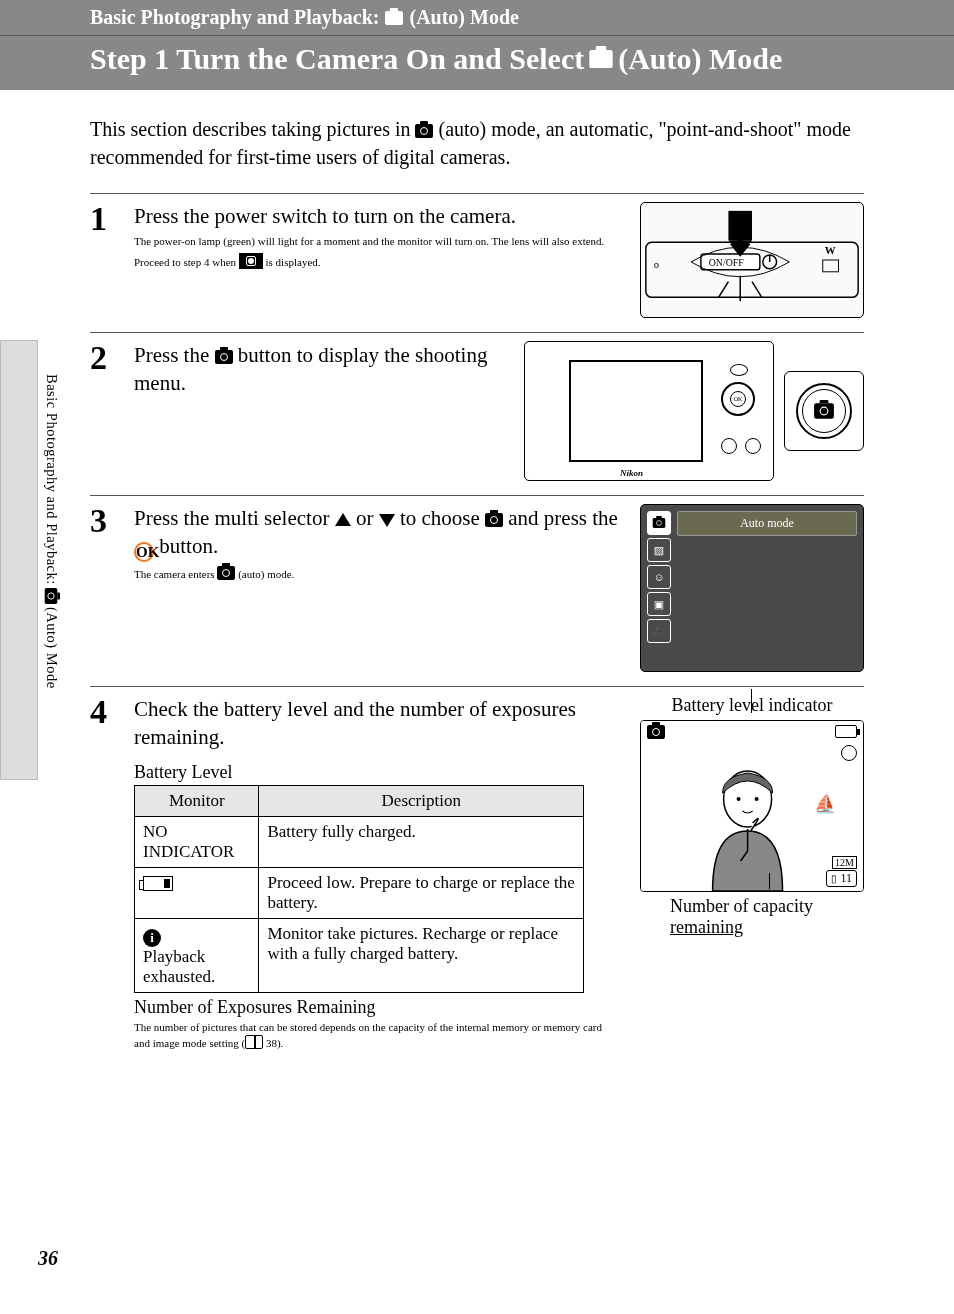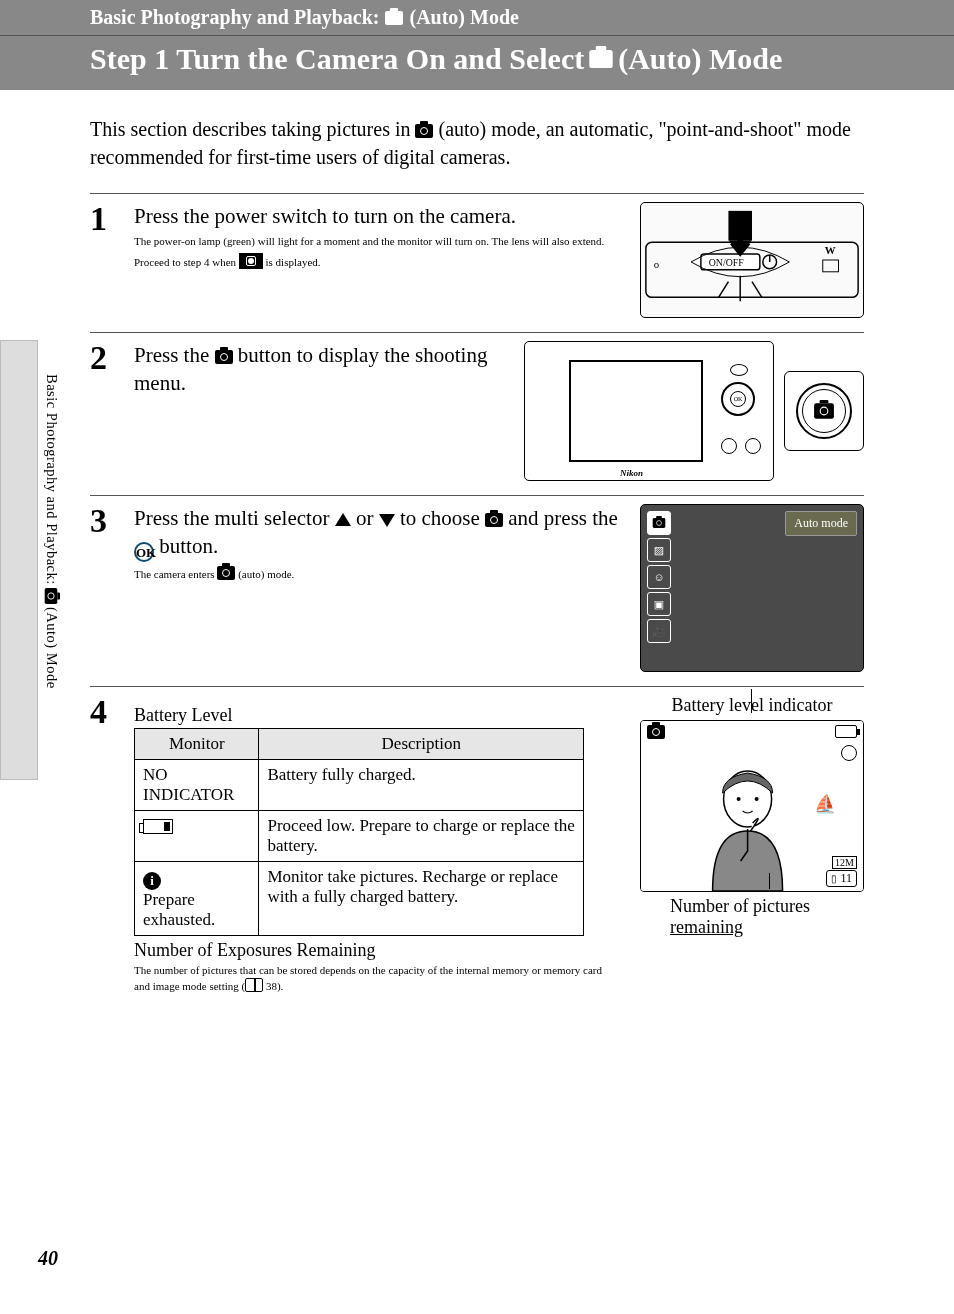--- a/index.html
+++ b/index.html
@@ -138,24 +138,24 @@
     align-items: center;
   }
   .right-label {
     font-size: 18px;
     margin-bottom: 4px;
     text-align: center;
   }
   .right-label.below { margin-top: 4px; margin-bottom:0; text-align:left; align-self:flex-start; padding-left:30px;}
   .ok-circle {
     display: inline-block;
-    border: 2px solid #0c4a6e;
+    border: 2px solid #f97316;
     border-radius: 50%;
     width: 20px; height: 20px;
-    font-size: 13px;
+    font-size: 15px;
     font-weight: bold;
     text-align: center;
     line-height: 17px;
     vertical-align: -4px;
   }
   .cam-small {
     display:inline-block;
     width:18px; height:14px;
     background:#000;
     border-radius:2px;
@@ -286,21 +286,21 @@
   .illus2a .ctrl::before{ content:'OK'; border:1px solid #000; border-radius:50%; width:14px; height:14px; display:flex; align-items:center; justify-content:center; font-size:6px;}
   .illus2a .dot1{position:absolute; right:25px; top:22px; width:18px; height:12px; border:1.5px solid #000; border-radius:50%;}
   .illus2a .dot2{position:absolute; right:12px; bottom:26px; width:16px; height:16px; border:1.5px solid #000; border-radius:50%;}
   .illus2a .dot3{position:absolute; right:36px; bottom:26px; width:16px; height:16px; border:1.5px solid #000; border-radius:50%;}
   .illus2b .ring{position:absolute; left:50%; top:50%; transform:translate(-50%,-50%); width:56px; height:56px; border:2px solid #000; border-radius:50%;}
   .illus2b .ring2{position:absolute; left:50%; top:50%; transform:translate(-50%,-50%); width:44px; height:44px; border:1.5px solid #000; border-radius:50%;}
   .illus2b .cam{position:absolute; left:50%; top:50%; transform:translate(-50%,-50%);}
   .menu-icons{ display:flex; flex-direction:column; gap:3px;}
   .menu-icon{ width:24px; height:24px; border:1.5px solid #fff; border-radius:3px; display:flex; align-items:center; justify-content:center; color:#fff; font-size:11px;}
   .menu-icon.sel{ background:#fff; color:#000;}
-  .menu-right{ flex:1; display:flex; flex-direction:column;align-items:flex-end;}
+  .menu-right{ flex:1; display:flex; flex-direction:column;}
   .menu-bar{ background:#6a6a50; border:1px solid #999; color:#fff; font-size:12px; padding:4px 8px; border-radius:2px; text-align:center;}
   
   .illus4 .sky{position:absolute; inset:0; background:#fff;}
   .illus4 .person{position:absolute; left:50%; bottom:0; transform:translateX(-54%); width:110px; height:130px;}
   .illus4 .topbar-cam{position:absolute; top:4px; left:6px;}
   .illus4 .batt-ind{position:absolute; top:4px; right:6px; width:22px; height:13px; border:1.5px solid #000; border-radius:2px;}
   .illus4 .batt-ind::before{content:''; position:absolute; right:-4px; top:3px; width:3px; height:6px; background:#000;}
   .illus4 .globe{position:absolute; top:24px; right:6px; width:16px; height:16px; border:1.5px solid #000; border-radius:50%;}
   .illus4 .mode{position:absolute; bottom:22px; right:6px; font-size:10px; border:1px solid #000; padding:0 2px;}
   .illus4 .count{position:absolute; bottom:4px; right:6px; font-size:12px; border:1.5px solid #000; border-radius:3px; padding:0 4px; display:flex; gap:4px; align-items:center;}
@@ -426,39 +426,40 @@
       </div>
     </div>
   </div>
 
   <hr class="sep">
 
   <div class="step">
     <div class="step-num">4</div>
     <div class="step-body step-row step4-wrap">
       <div class="step-text">
+        <p class="step-head">Check the battery level and the number of exposures remaining.</p>
         <p class="sub-head">Battery Level</p>
         <table class="battery">
           <tbody>
               <tr>
             <th>Monitor</th>
             <th>Description</th>
           </tr>
           <tr>
             <td>NO INDICATOR</td>
             <td>Battery fully charged.</td>
           </tr>
           <tr>
             <td><span class="batt-low-icon"></span></td>
             <td>Proceed low. Prepare to charge or replace the battery.</td>
           </tr>
           <tr>
             <td>
               <span class="warn-circle">i</span><br>
-              <span>Prepare</span><br>
+              <span>Playback</span><br>
               <span>exhausted.</span>
             </td>
             <td>Monitor take pictures. Recharge or replace with a fully charged battery.</td>
           </tr>
         </tbody>
           </table>
         <p class="sub-head" style="margin-top:4px;">Number of Exposures Remaining</p>
         <p class="step-desc">
           <span>The number of pictures that can be stored depends on the capacity of the internal memory or memory card and image mode setting (</span><span class="book-icon"></span><span> 38).</span>
         </p>
@@ -482,20 +483,20 @@
             <path d="M58 70 Q72 50 60 62" stroke="#000" stroke-width="1.5" fill="#fff"></path>
           </svg>
           <span class="boat">⛵</span>
           <span class="mode">12M</span>
           <span class="count">
             <span style="font-size:10px;">▯</span>
             <span>11</span>
           </span>
         </div>
         <div class="ptr-line ptr2"></div>
-        <div class="right-label below">Number of pictures</div>
+        <div class="right-label below">Number of capacity</div>
         <div class="right-label below" style="margin-top:0;text-decoration:underline;">remaining</div>
       </div>
     </div>
   </div>
 </div>
 
-<div class="page-num">40</div>
+<div class="page-num">36</div>
 
 </body></html>

